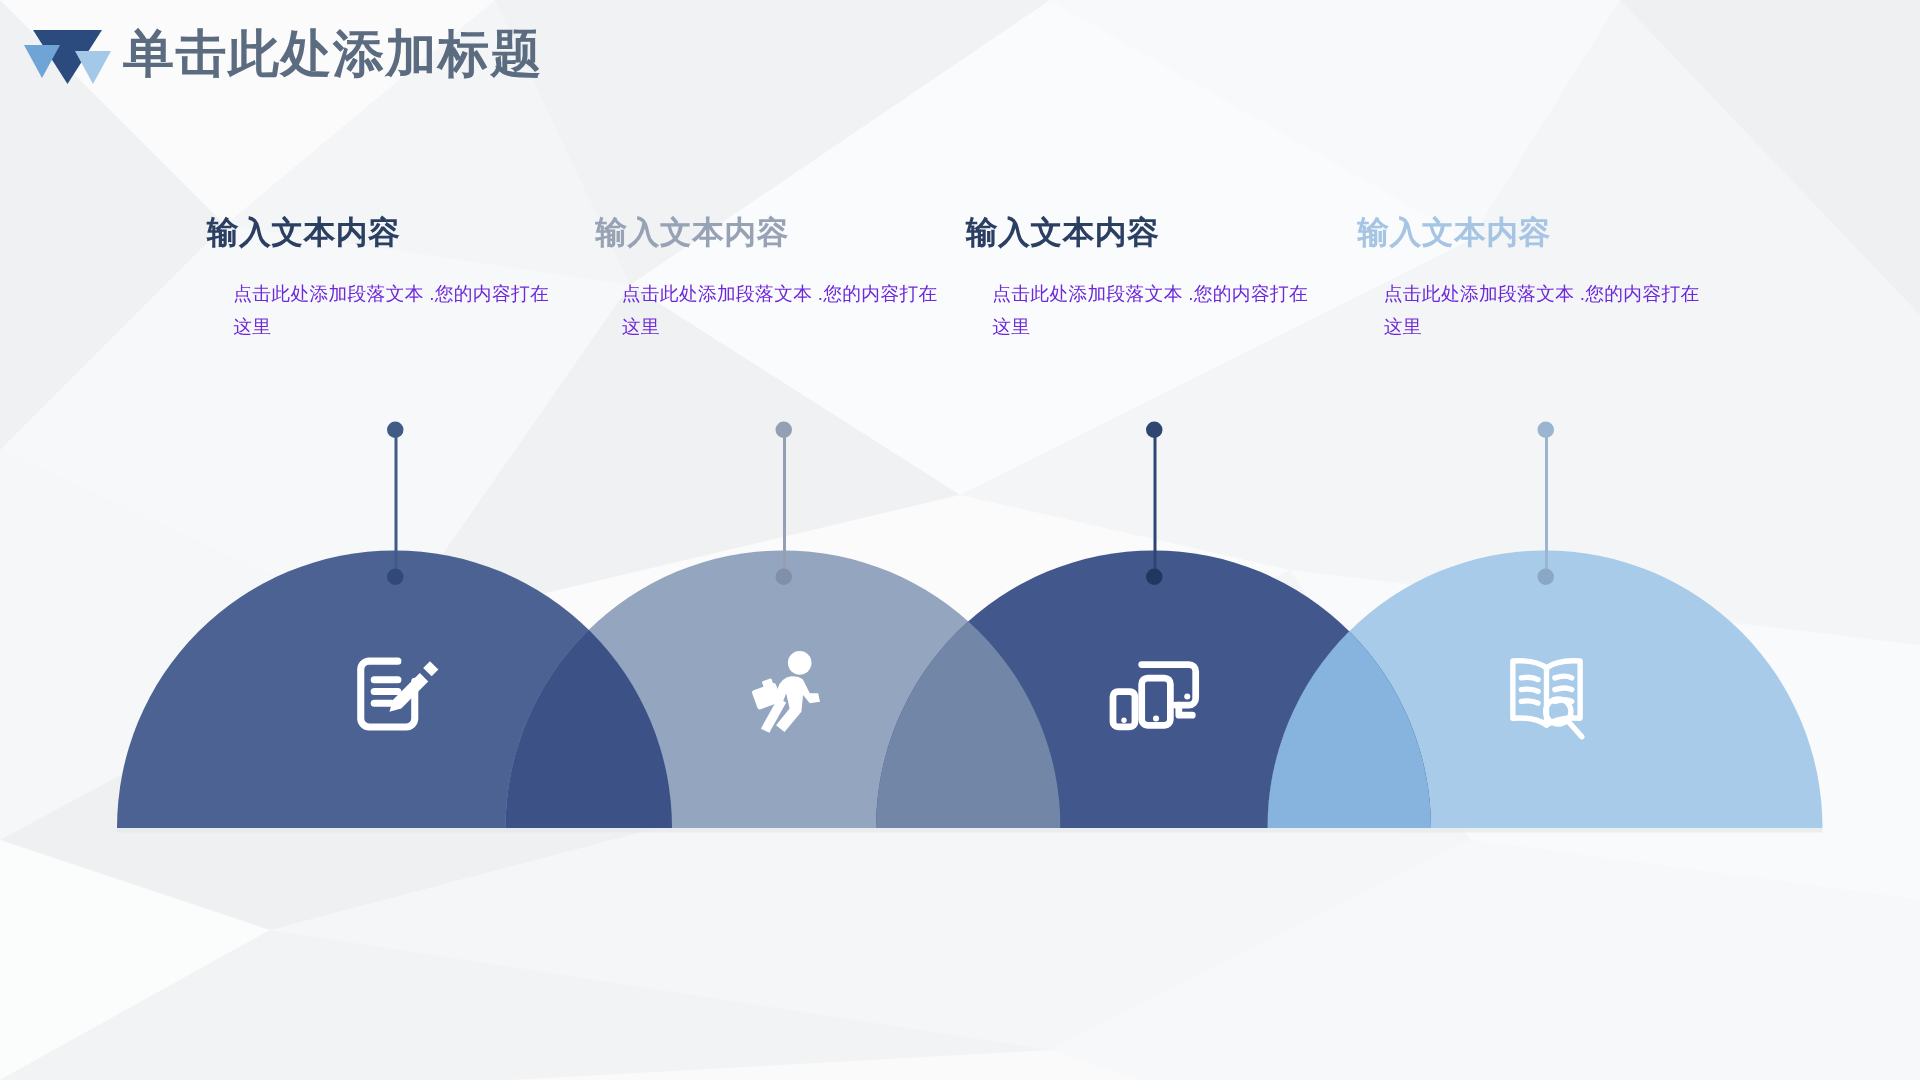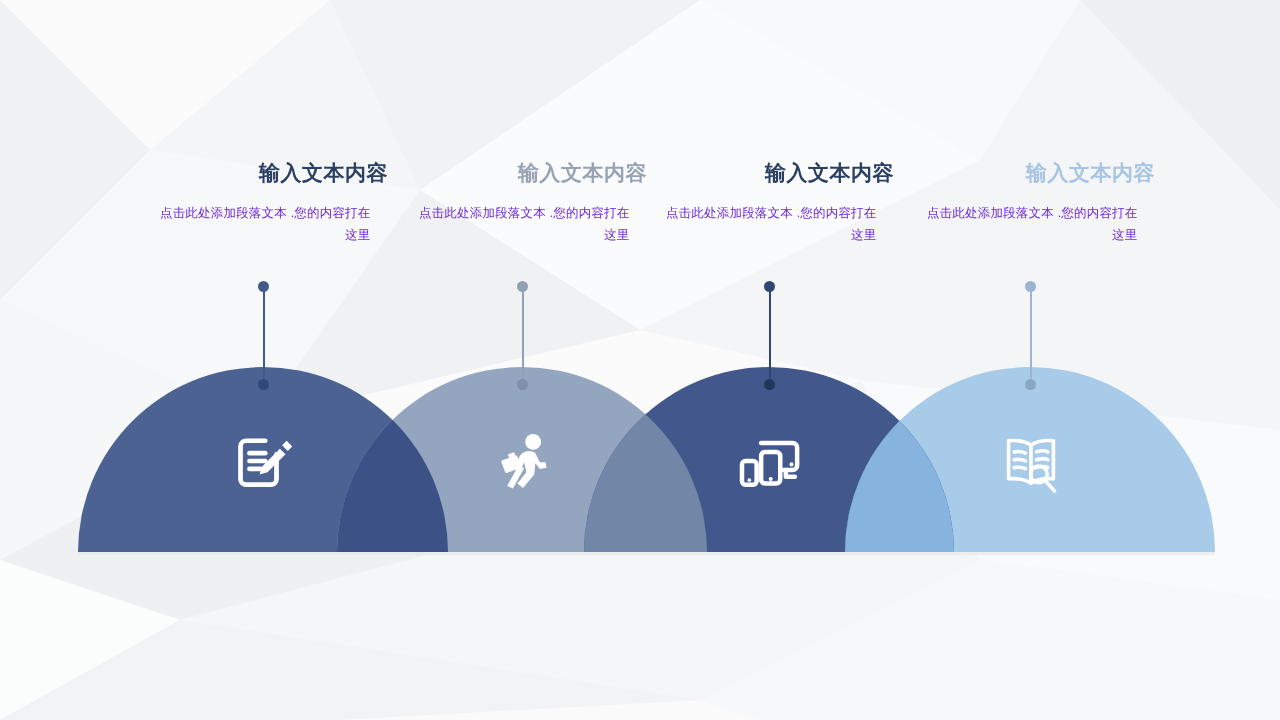--- a/index.html
+++ b/index.html
@@ -47,23 +47,23 @@
     font-size: 34px;
     font-weight: bold;
     color: #5b6b80;
     letter-spacing: 1px;
     line-height: 1;
     white-space: nowrap;
   }
   
   .col {
     position: absolute;
-    top: 160px;
+    top: 143px;
     width: 250px;
-    text-align: right;
+    text-align: left;
   }
   .col-title {
     font-size: 21px;
     font-weight: bold;
     line-height: 1.2;
     margin: 0;
     letter-spacing: 0.5px;
     white-space: nowrap;
   }
   .col-body {
@@ -127,20 +127,28 @@
     <polygon points="0,300 260,420 0,560" fill="#f6f7f8"></polygon>
     <polygon points="260,420 560,520 180,620 0,560" fill="#eff0f2"></polygon>
     <polygon points="860,380 1280,430 1280,600 980,560" fill="#f9fafb"></polygon>
     <polygon points="560,520 980,560 700,700 180,620" fill="#f5f6f8"></polygon>
     <polygon points="0,560 180,620 0,720" fill="#fbfcfc"></polygon>
     <polygon points="180,620 700,700 340,720 0,720" fill="#f2f3f5"></polygon>
     <polygon points="700,700 980,560 1280,600 1280,720 760,720" fill="#f7f8fa"></polygon>
     <polygon points="340,720 700,700 760,720" fill="#fafafb"></polygon>
   </svg>
 
+  <div id="header">
+    <svg id="logo-mark" viewBox="0 0 62 48">
+      <polygon points="8,8 54,8 31,44" fill="#2b4a7d"></polygon>
+      <polygon points="2,18 26,18 14,40" fill="#6ea4d6"></polygon>
+      <polygon points="36,22 60,22 48,44" fill="#a3c8e8"></polygon>
+    </svg>
+    <div id="title-text">单击此处添加标题</div>
+  </div>
 
   <svg id="domes" viewBox="0 0 1280 720">
     <defs>
       <clipPath id="clipAll">
         <rect x="0" y="0" width="1280" height="552"></rect>
       </clipPath>
 
       <clipPath id="clipD1">
           <path d="M78,552 A185,185 0 0 1 448,552 Z"></path>
         </clipPath>

